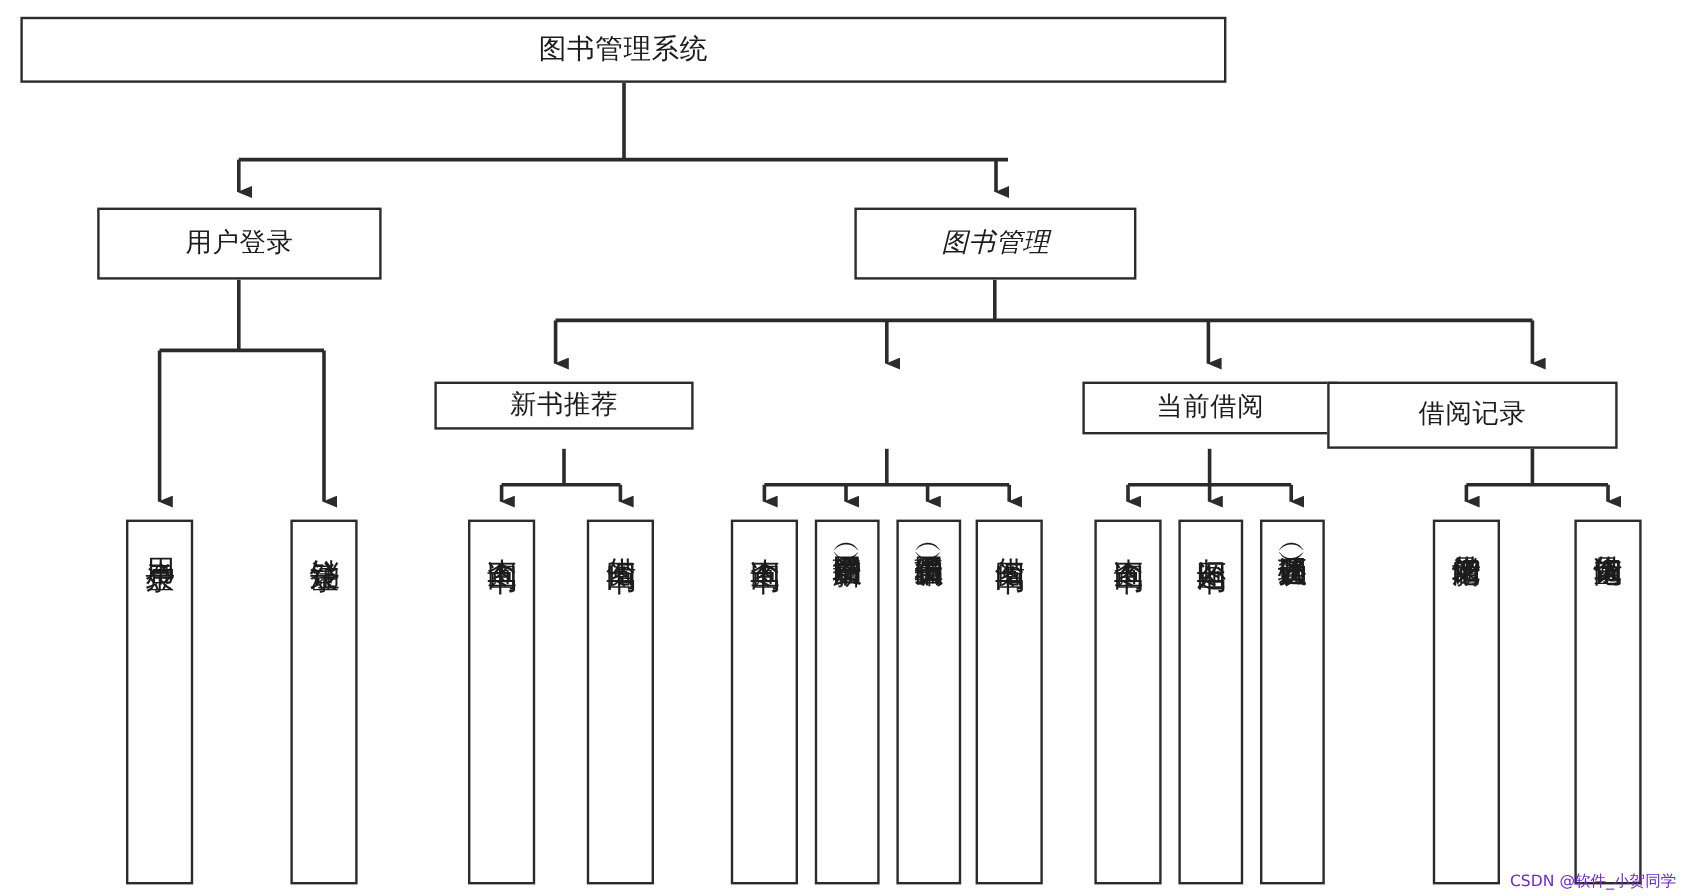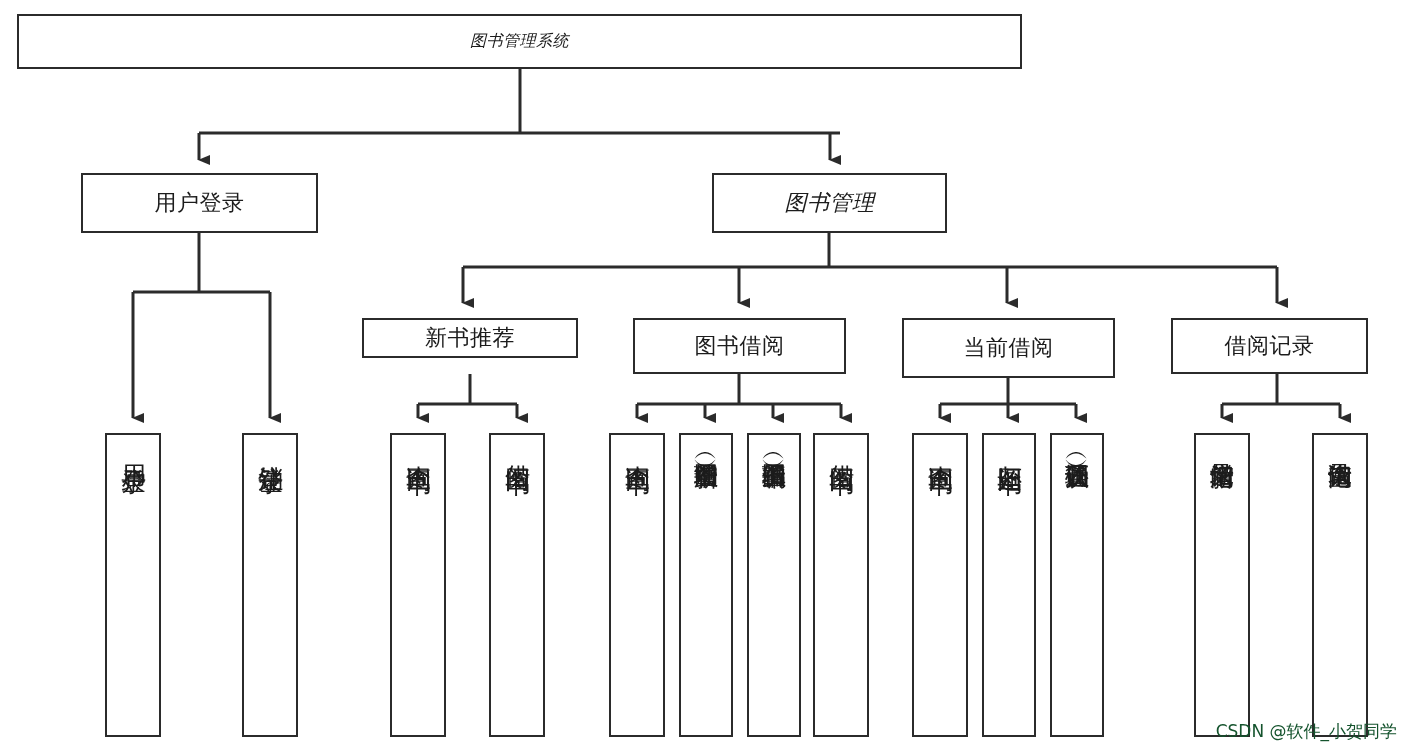--- a/index.html
+++ b/index.html
@@ -40,21 +40,21 @@
     display: block;
     text-align: center;
     line-height: 1.15;
     white-space: nowrap;
   }
   
   .node.h .lbl {
     font-size: 22px;
     letter-spacing: 0.5px;
   }
-  .node.root .lbl { font-size: 16px; font-style: italic; }
+  .node.root .lbl { font-size: 23px; }
   
   .node.v {
     align-items: flex-start;
     justify-content: center;
     padding-top: 10px;
   }
   .node.v .lbl {
     writing-mode: vertical-rl;
     text-orientation: upright;
     font-size: 25px;
@@ -64,22 +64,22 @@
   }
   .node.v.tight .lbl {
     font-size: 24px;
     letter-spacing: 0px;
     line-height: 1.0;
   }
   #watermark {
     position: absolute;
     right: 8px;
     bottom: 4px;
-    font-size: 17px;
-    color: #14532d;
+    font-size: 13px;
+    color: #6d28d9;
     z-index: 5;
     white-space: nowrap;
     user-select: none;
   }
 </style>
 </head>
 <body>
 
 <div id="canvas">
 
@@ -140,27 +140,24 @@
   <div class="node h" style="left:81px; top:173px; width:237px; height:60px;">
     <span class="lbl">用户登录</span>
   </div>
   <div class="node h" style="left:712px; top:173px; width:235px; height:60px;font-style:italic;">
     <span class="lbl">图书管理</span>
   </div>
 
   <div class="node h" style="left:362px; top:318px; width:216px; height:40px;">
     <span class="lbl">新书推荐</span>
   </div>
-  <div class="node h" style="left:633px; top:318px; width:213px; height:56px;">
-    <span class="lbl">图书借阅</span>
-  </div>
-  <div class="node h" style="left:902px; top:318px; width:213px; height:60px;">
+  <div class="node h" style="left:902px; top:318px; width:213px; height:44px;">
     <span class="lbl">当前借阅</span>
   </div>
-  <div class="node h" style="left:1171px; top:318px; width:197px; height:56px;">
+  <div class="node h" style="left:1106px; top:318px; width:242px; height:56px;">
     <span class="lbl">借阅记录</span>
   </div>
 
   <div class="node v" style="left:105px; top:433px; width:56px; height:304px;">
     <span class="lbl">用户登录</span>
   </div>
   <div class="node v" style="left:242px; top:433px; width:56px; height:304px;">
     <span class="lbl">注销登录</span>
   </div>
 

